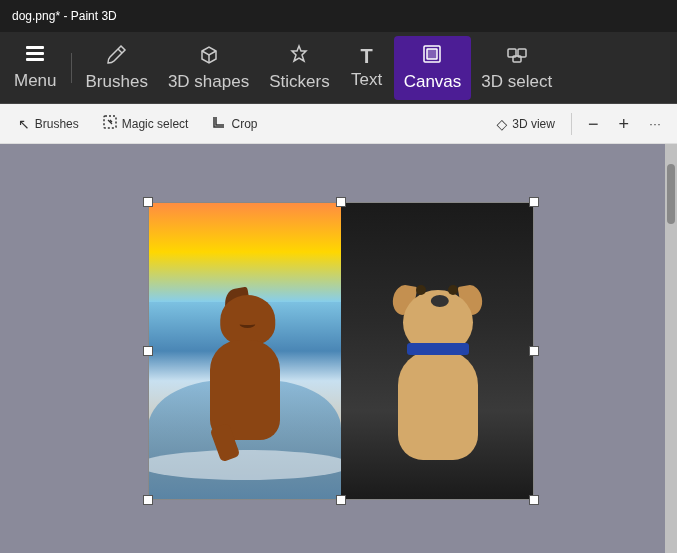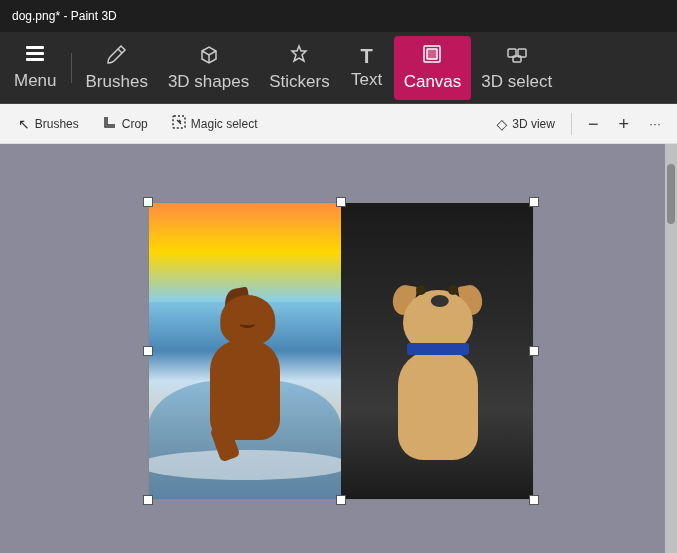--- a/index.html
+++ b/index.html
@@ -40,21 +40,21 @@
       padding: 6px 10px;
       color: #ccc;
       cursor: pointer;
       border-radius: 4px;
       min-width: 54px;
       height: 64px;
       font-size: 11px;
       gap: 4px;
     }
     .toolbar-item.active {
-      background: #be185d;
+      background: #4c1d95;
       color: #fff;
     }
     .toolbar-icon {
       font-size: 20px;
       line-height: 1;
     }
     .toolbar-label {
       font-size: 17px;
       white-space: nowrap;
     }
@@ -401,34 +401,34 @@
 </div>
 
 <div class="sub-toolbar">
   <button class="sub-btn">
     <span class="sub-btn-icon">↖</span>
     <span>Brushes</span>
   </button>
   <button class="sub-btn">
     <span class="sub-btn-icon">
       <svg width="14" height="14" viewBox="0 0 14 14" fill="none" stroke="#333" stroke-width="1.5">
-        <path d="M2 2 L2 12 L12 12"></path>
-        <path d="M4 2 L4 10 L12 10"></path>
-      </svg>
-    </span>
-    <span>Crop</span>
+        <rect x="1" y="1" width="12" height="12" rx="1" stroke-dasharray="2 2"></rect>
+        <path d="M5 5 L9 9 M7 5 L9 7" stroke-width="1.2"></path>
+      </svg>
+    </span>
+    <span>Magic select</span>
   </button>
   <button class="sub-btn">
     <span class="sub-btn-icon">
       <svg width="14" height="14" viewBox="0 0 14 14" fill="none" stroke="#333" stroke-width="1.5">
-        <rect x="1" y="1" width="12" height="12" rx="1" stroke-dasharray="2 2"></rect>
-        <path d="M5 5 L9 9 M7 5 L9 7" stroke-width="1.2"></path>
-      </svg>
-    </span>
-    <span>Magic select</span>
+        <path d="M2 2 L2 12 L12 12"></path>
+        <path d="M4 2 L4 10 L12 10"></path>
+      </svg>
+    </span>
+    <span>Crop</span>
   </button>
 
   <div class="sub-toolbar-right">
     <button class="sub-btn-right">
       <span class="sub-btn-icon">◇</span>
       <span>3D view</span>
     </button>
     <div class="sub-separator"></div>
     <button class="sub-btn-right">
       <span style="font-size:18px; line-height:1;">−</span>

